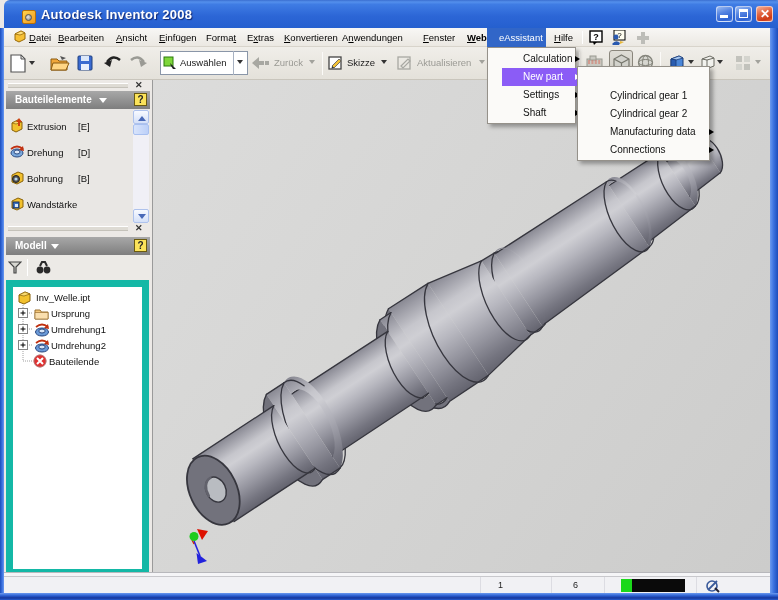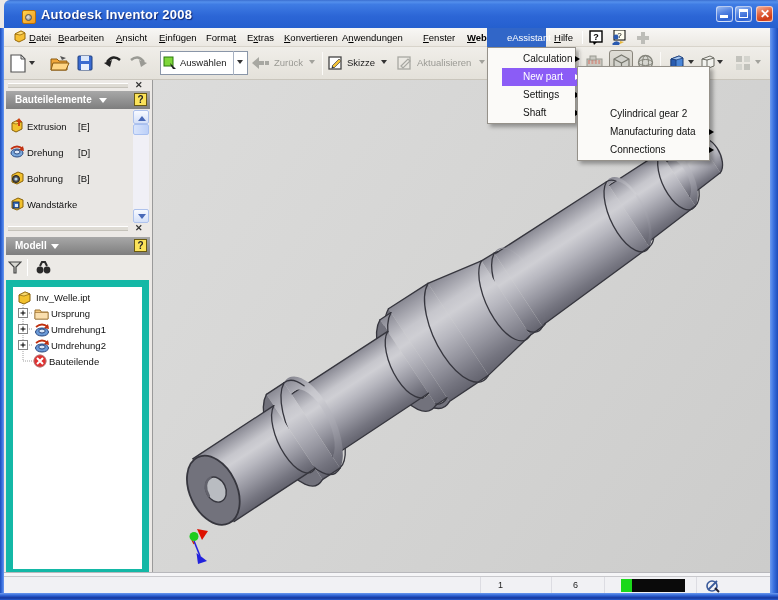--- a/index.html
+++ b/index.html
@@ -13,21 +13,21 @@
 #appicon i { position:absolute; left:2px; top:3px; width:7px; height:7px; background:radial-gradient(circle at 40% 40%, #e8e8e8, #7a7a7a); border-radius:50%; border:1px solid #555;}
 .wbtn { top:6px; width:17px; height:16px; border-radius:3px; border:1px solid rgba(255,255,255,.65); }
 .wb-blue { background:linear-gradient(160deg,#9cbcf2 0%, #5584e2 40%, #2e62d2 80%, #4a7ce0 100%); }
 #bmin { left:712px; } #bmax { left:731px; }
 #bclose { left:752px; background:linear-gradient(160deg,#f5ad92 0%, #e36844 40%, #ce3a14 80%, #e06540 100%); }
 .wbtn span{ position:absolute; color:#fff; font-weight:bold; }
 
 #menubar { left:4px; top:28px; width:766px; height:19px; background:linear-gradient(#f8f7f5,#ebe8e2); border-bottom:1px solid #d8d4cb; }
 .mi { position:absolute; top:3.5px; font-size:9.5px; color:#000; }
 #eass { left:483px; top:0px; width:59px; height:19px; background:#3166c8; }
-#eass span { position:absolute; left:20px; top:3.5px; color:#fff; font-size:9.5px; }
+#eass span { position:absolute; left:12px; top:3.5px; color:#fff; font-size:9.5px; }
 #docicon { position:absolute; left:9px; top:2px; width:13px; height:13px; }
 .msep { position:absolute; top:3px; width:1px; height:13px; background:#b8b4ac; border-right:1px solid #fff;}
 
 #toolbar { left:0px; top:47px; width:770px; padding-left:0;  height:33px; background:linear-gradient(#f0eee9,#e4e1da); border-bottom:1px solid #c9c5bc; }
 .tsep { position:absolute; top:5px; width:1px; height:23px; background:#c2beb5; border-right:1px solid #fbfaf8; }
 .tbtxt { position:absolute; font-size:9.5px; color:#1a1a1a; }
 .gray { color:#9a9a94; }
 .darr { position:absolute; width:0; height:0; border-left:3px solid transparent; border-right:3px solid transparent; border-top:4px solid #333; }
 .darr.gray2 { border-top-color:#a2a29c; }
 
@@ -447,20 +447,23 @@
       <span style="left:21px;">Settings</span>
       <div class="marr"></div>
     </div>
   <div class="it" style="top:56px;">
       <span style="left:21px;">Shaft</span>
       <div class="marr"></div>
     </div>
 </div>
 
 <div class="menu" style="left:577px;top:66px;width:133px;height:95px;">
+  <div class="it" style="top:20px;">
+      <span style="left:18px;">Cylindrical gear 1</span>
+    </div>
   <div class="it" style="top:38px;">
       <span style="left:18px;">Cylindrical gear 2</span>
     </div>
   <div class="it" style="top:56px;">
       <span style="left:18px;">Manufacturing data</span>
       <div class="marr"></div>
     </div>
   <div class="it" style="top:74px;">
       <span style="left:18px;">Connections</span>
       <div class="marr"></div>

